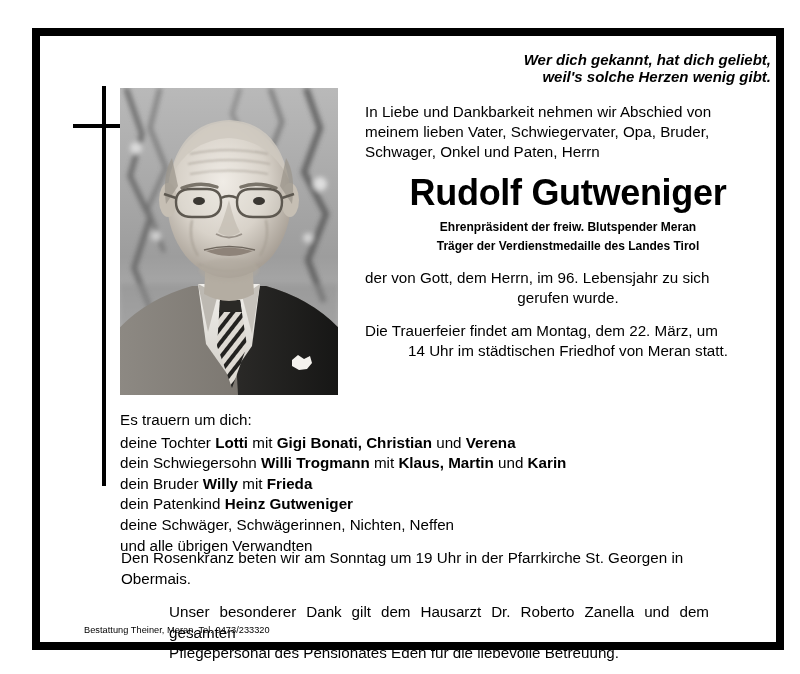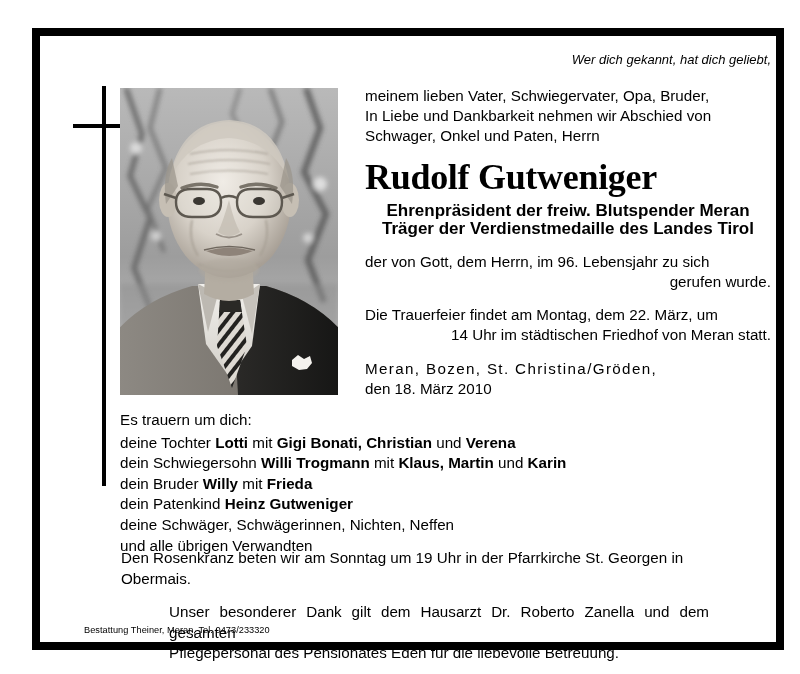--- a/index.html
+++ b/index.html
@@ -74,59 +74,59 @@
   
   .col-right {
     position: absolute;
     left: 325px;
     top: 16px;
     width: 406px;
   }
 
   .epigraph {
     font-style: italic;
-    font-size: 13px;
+    font-size: 15px;
     line-height: 16.5px;
     text-align: right;
-    font-weight: 400;
+    font-weight: 700;
   }
 
   .lead {
     margin-top: 17px;
     font-size: 15.2px;
     line-height: 20px;
     text-align: justify;
   }
   .lead .lastline { text-align: left; }
 
   .name {
     margin-top: 11px;
     font-size: 36px;
     line-height: 40px;
     font-weight: bold;
+    text-align: center;
     letter-spacing: -0.3px;
     white-space: nowrap;
-    font-family: Liberation Serif, serif;
   }
 
   .honors {
     margin-top: 5px;
-    font-size: 17px;
+    font-size: 12px;
     line-height: 18.5px;
     font-weight: bold;
     text-align: center;
   }
 
   .para {
     margin-top: 13px;
     font-size: 15.2px;
     line-height: 20px;
     text-align: justify;
   }
-  .para .lastline { text-align: right; }
+  .para .lastline { text-align: center; }
 
   .places {
     margin-top: 14px;
     font-size: 15.2px;
     line-height: 20px;
   }
   .places .spaced { letter-spacing: 1.35px; }
 
   
   .mourners {
@@ -286,49 +286,46 @@
         </g>
 
         <ellipse cx="109" cy="182" rx="30" ry="12" fill="#b0a99e" opacity="0.5" filter="url(#soft)"></ellipse>
       </svg>
     </div>
 
     <div class="col-right">
 
       <div class="epigraph">
         <div>Wer dich gekannt, hat dich geliebt,</div>
+        <div>weil's solche Herzen wenig gibt.</div>
       </div>
 
       <div class="lead">
+        <div>In Liebe und Dankbarkeit nehmen wir Abschied von</div>
         <div>meinem lieben Vater, Schwiegervater, Opa, Bruder,</div>
-        <div>In Liebe und Dankbarkeit nehmen wir Abschied von</div>
         <div class="lastline">Schwager, Onkel und Paten, Herrn</div>
       </div>
 
       <div class="name">Rudolf Gutweniger</div>
 
       <div class="honors">
         <div>Ehrenpräsident der freiw. Blutspender Meran</div>
         <div>Träger der Verdienstmedaille des Landes Tirol</div>
       </div>
 
       <div class="para">
         <div>der von Gott, dem Herrn, im 96. Lebensjahr zu sich</div>
         <div class="lastline">gerufen wurde.</div>
       </div>
 
       <div class="para">
         <div>Die Trauerfeier findet am Montag, dem 22. März, um</div>
         <div class="lastline">14 Uhr im städtischen Friedhof von Meran statt.</div>
       </div>
 
-      <div class="places">
-        <div class="spaced">Meran, Bozen, St. Christina/Gröden,</div>
-        <div>den 18. März 2010</div>
-      </div>
 
     </div>
 
     <div class="mourners">
       <div class="head">Es trauern um dich:</div>
 
       <div>
         <span>deine Tochter </span><b>Lotti</b><span> mit </span><b>Gigi Bonati, Christian</b><span> und </span><b>Verena</b>
       </div>
 

